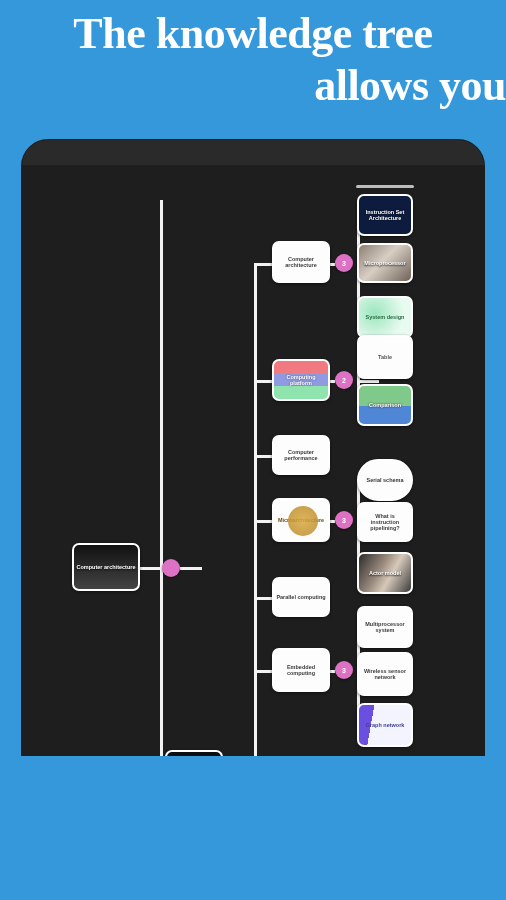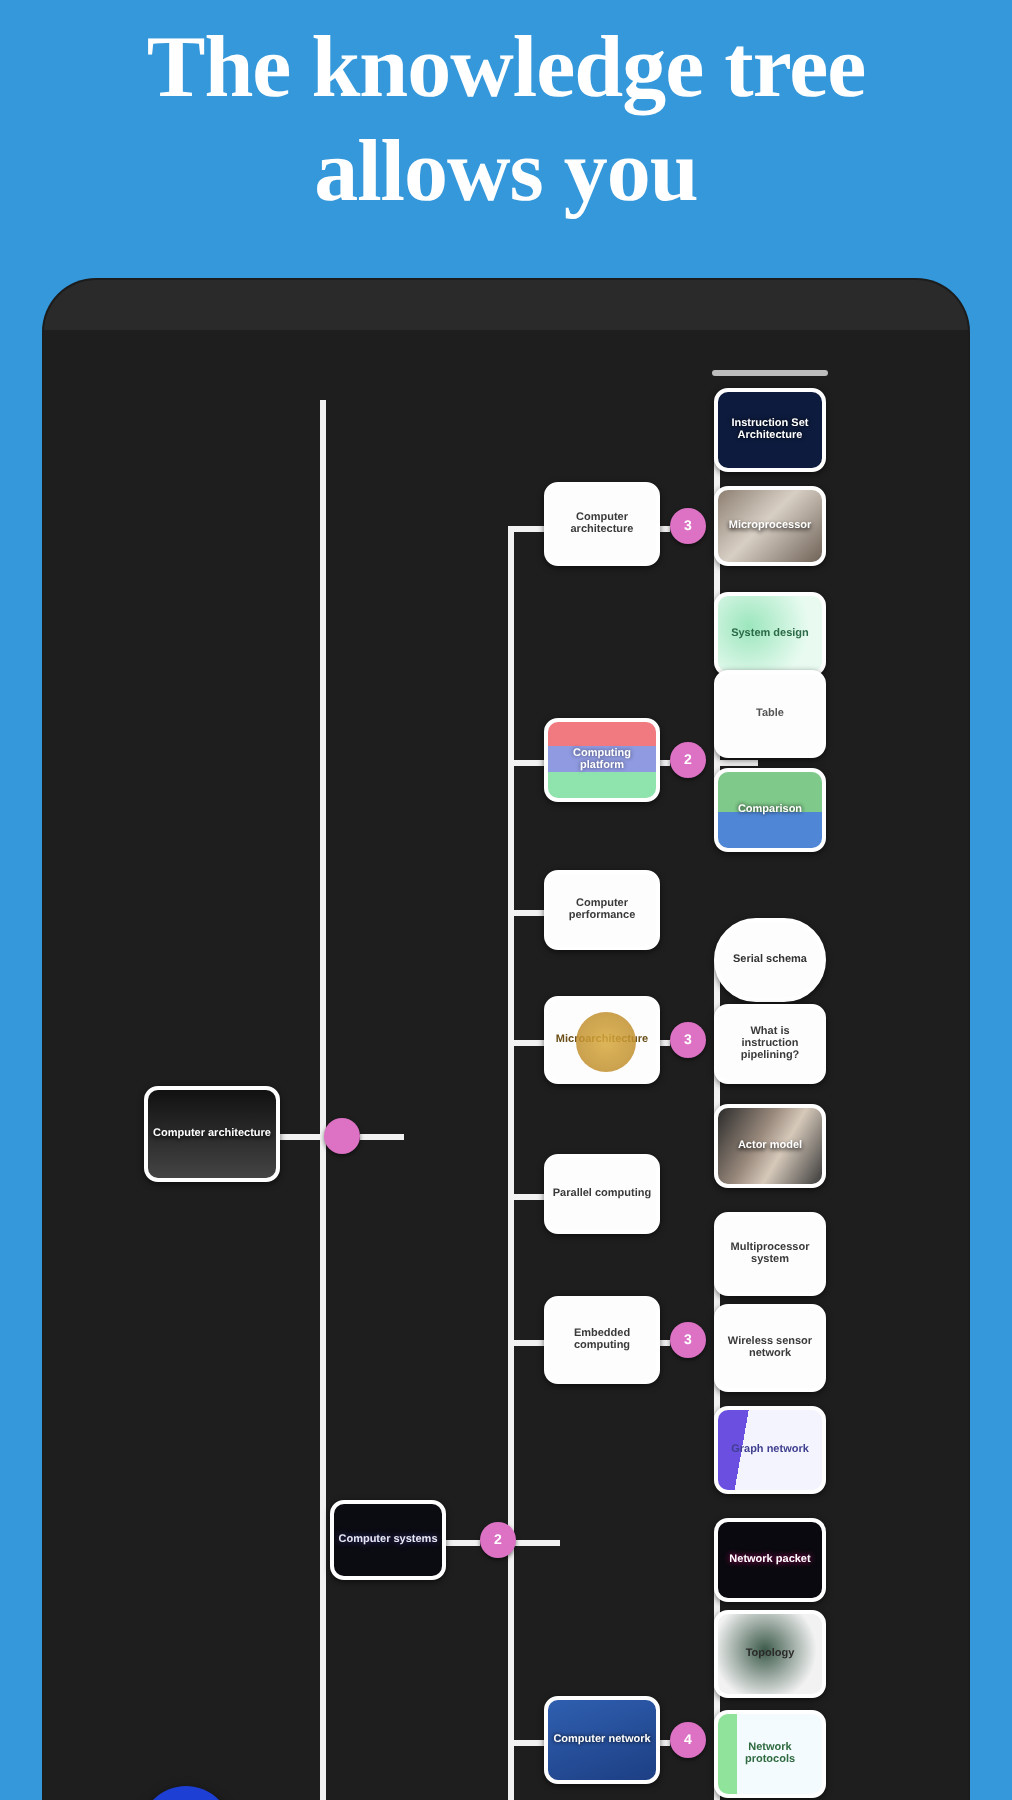--- a/index.html
+++ b/index.html
@@ -1,35 +1,35 @@
 <!DOCTYPE html>
 <html><head>
 <meta charset="utf-8">
 <style>
   html,body{margin:0;padding:0;}
   body{
     width:506px;height:900px;overflow:hidden;
     background:#3498db;
     font-family:"Liberation Sans", sans-serif;
   }
-  #stage{position:relative;width:506px;height:900px;overflow:hidden;text-decoration:underline;}
+  #stage{position:relative;width:506px;height:756px;overflow:hidden;text-decoration:underline;}
 
   
   .headline{
     position:absolute;left:0;top:8px;width:506px;
     text-align:center;
     font-family:"Liberation Serif", serif;
     font-weight:bold;
     font-size:44px;
     line-height:1.18;
     color:#ffffff;
     letter-spacing:-0.5px;
     z-index:5;
   }
-  .headline .l2{display:block;}
+  .headline .l2{display:block;text-align:right;}
 
   
   .phone-frame{
     position:absolute;left:22px;top:140px;
     width:462px;height:800px;
     background:#2a2a2a;
     border-radius:26px 26px 0 0;
     overflow:hidden;
     box-shadow:0 0 0 1px #1c1c1c;
   }

